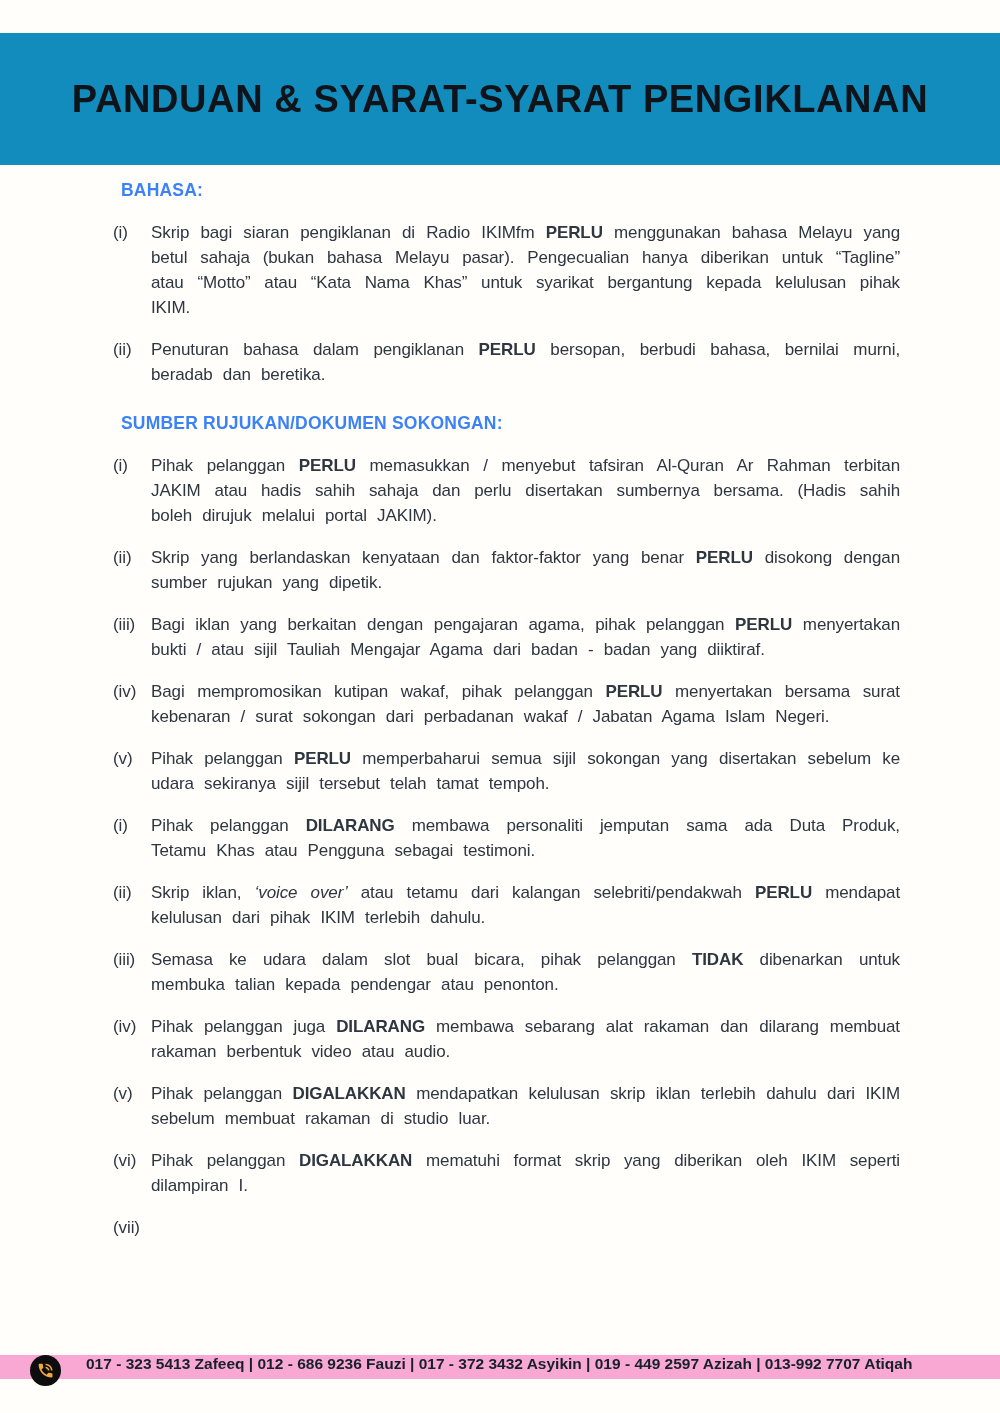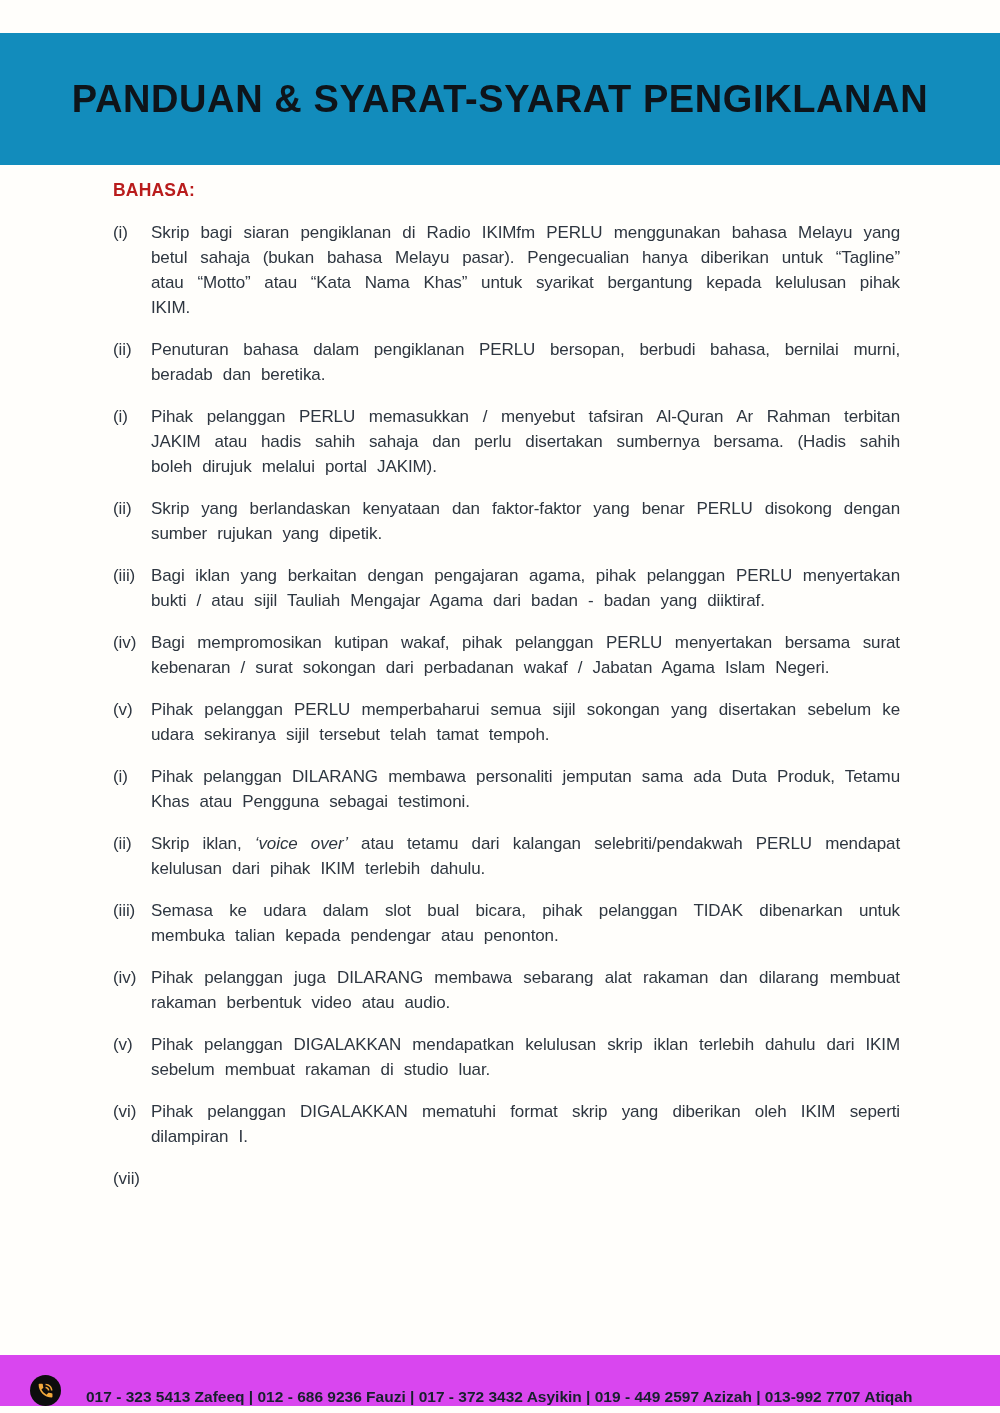--- a/index.html
+++ b/index.html
@@ -13,35 +13,35 @@
   }
   .banner h1{
     margin:0;font-size:38px;font-weight:700;letter-spacing:.6px;
     color:#0e141a;white-space:nowrap;
   }
   .content{
     position:absolute;top:180px;left:113px;width:787px;
     color:#2e3640;
   }
   .sec-h{
-    font-size:17.5px;font-weight:700;color:#b91c1c;
-    margin:26px 0 19px 0;letter-spacing:.2px;
+    font-size:17.5px;font-weight:700;color:#3b82f6;
+    margin:26px 0 19px 8px;letter-spacing:.2px;
   }
   .section:first-child .sec-h{margin-top:0;}
   .item{
     position:relative;padding-left:38px;margin-bottom:17px;
     font-size:17px;line-height:25px;text-align:justify;
     word-spacing:5.5px;letter-spacing:-.1px;
   }
   .item .marker{position:absolute;left:0;top:0;word-spacing:0;}
-  .b{font-weight:400;}
+  .b{font-weight:700;}
   .i{font-style:italic;}
   .footer-bar{
-    position:absolute;top:1355px;left:0;width:1000px;height:51px;
-    background:#d946ef;display:flex;align-items:flex-end;
+    position:absolute;top:1355px;left:0;width:1000px;height:24px;
+    background:#f9a8d4;display:flex;align-items:flex-start;
   }
   .phone-badge{margin-left:30px;width:31px;height:31px;flex:0 0 auto;display:block;}
   .footer-text{
     margin-left:25px;font-weight:700;font-size:15.5px;color:#16202b;
     letter-spacing:0;white-space:nowrap;
   }
 </style>
 </head>
 <body>
 
@@ -52,20 +52,21 @@
   </header>
 
   <main class="content">
     <div id="sections">
         <section class="section">
           <h2 class="sec-h">BAHASA:</h2>
           <div class="item"><span class="marker">(i)</span><span>Skrip bagi siaran pengiklanan di Radio IKIMfm </span><span class="b">PERLU</span><span> menggunakan bahasa Melayu yang betul sahaja (bukan bahasa Melayu pasar). Pengecualian hanya diberikan untuk “Tagline” atau “Motto” atau “Kata Nama Khas” untuk syarikat bergantung kepada kelulusan pihak IKIM.</span></div>
           <div class="item"><span class="marker">(ii)</span><span>Penuturan bahasa dalam pengiklanan </span><span class="b">PERLU</span><span> bersopan, berbudi bahasa, bernilai murni, beradab dan beretika.</span></div>
         </section>
         <section class="section">
+          <h2 class="sec-h">SUMBER RUJUKAN/DOKUMEN SOKONGAN:</h2>
           <div class="item"><span class="marker">(i)</span><span>Pihak pelanggan </span><span class="b">PERLU</span><span> memasukkan / menyebut tafsiran Al-Quran Ar Rahman terbitan JAKIM atau hadis sahih sahaja dan perlu disertakan sumbernya bersama. (Hadis sahih boleh dirujuk melalui portal JAKIM).</span></div>
           <div class="item"><span class="marker">(ii)</span><span>Skrip yang berlandaskan kenyataan dan faktor-faktor yang benar </span><span class="b">PERLU</span><span> disokong dengan sumber rujukan yang dipetik.</span></div>
           <div class="item"><span class="marker">(iii)</span><span>Bagi iklan yang berkaitan dengan pengajaran agama, pihak pelanggan </span><span class="b">PERLU</span><span> menyertakan bukti / atau sijil Tauliah Mengajar Agama dari badan - badan yang diiktiraf.</span></div>
           <div class="item"><span class="marker">(iv)</span><span>Bagi mempromosikan kutipan wakaf, pihak pelanggan </span><span class="b">PERLU</span><span> menyertakan bersama surat kebenaran / surat sokongan dari perbadanan wakaf / Jabatan Agama Islam Negeri.</span></div>
           <div class="item"><span class="marker">(v)</span><span>Pihak pelanggan </span><span class="b">PERLU</span><span> memperbaharui semua sijil sokongan yang disertakan sebelum ke udara sekiranya sijil tersebut telah tamat tempoh.</span></div>
         </section>
         <section class="section">
           <div class="item"><span class="marker">(i)</span><span>Pihak pelanggan </span><span class="b">DILARANG</span><span> membawa personaliti jemputan sama ada Duta Produk, Tetamu Khas atau Pengguna sebagai testimoni.</span></div>
           <div class="item"><span class="marker">(ii)</span><span>Skrip iklan, </span><span class="i">‘voice over’</span><span> atau tetamu dari kalangan selebriti/pendakwah </span><span class="b">PERLU</span><span> mendapat kelulusan dari pihak IKIM terlebih dahulu.</span></div>
           <div class="item"><span class="marker">(iii)</span><span>Semasa ke udara dalam slot bual bicara, pihak pelanggan </span><span class="b">TIDAK</span><span> dibenarkan untuk membuka talian kepada pendengar atau penonton.</span></div>

